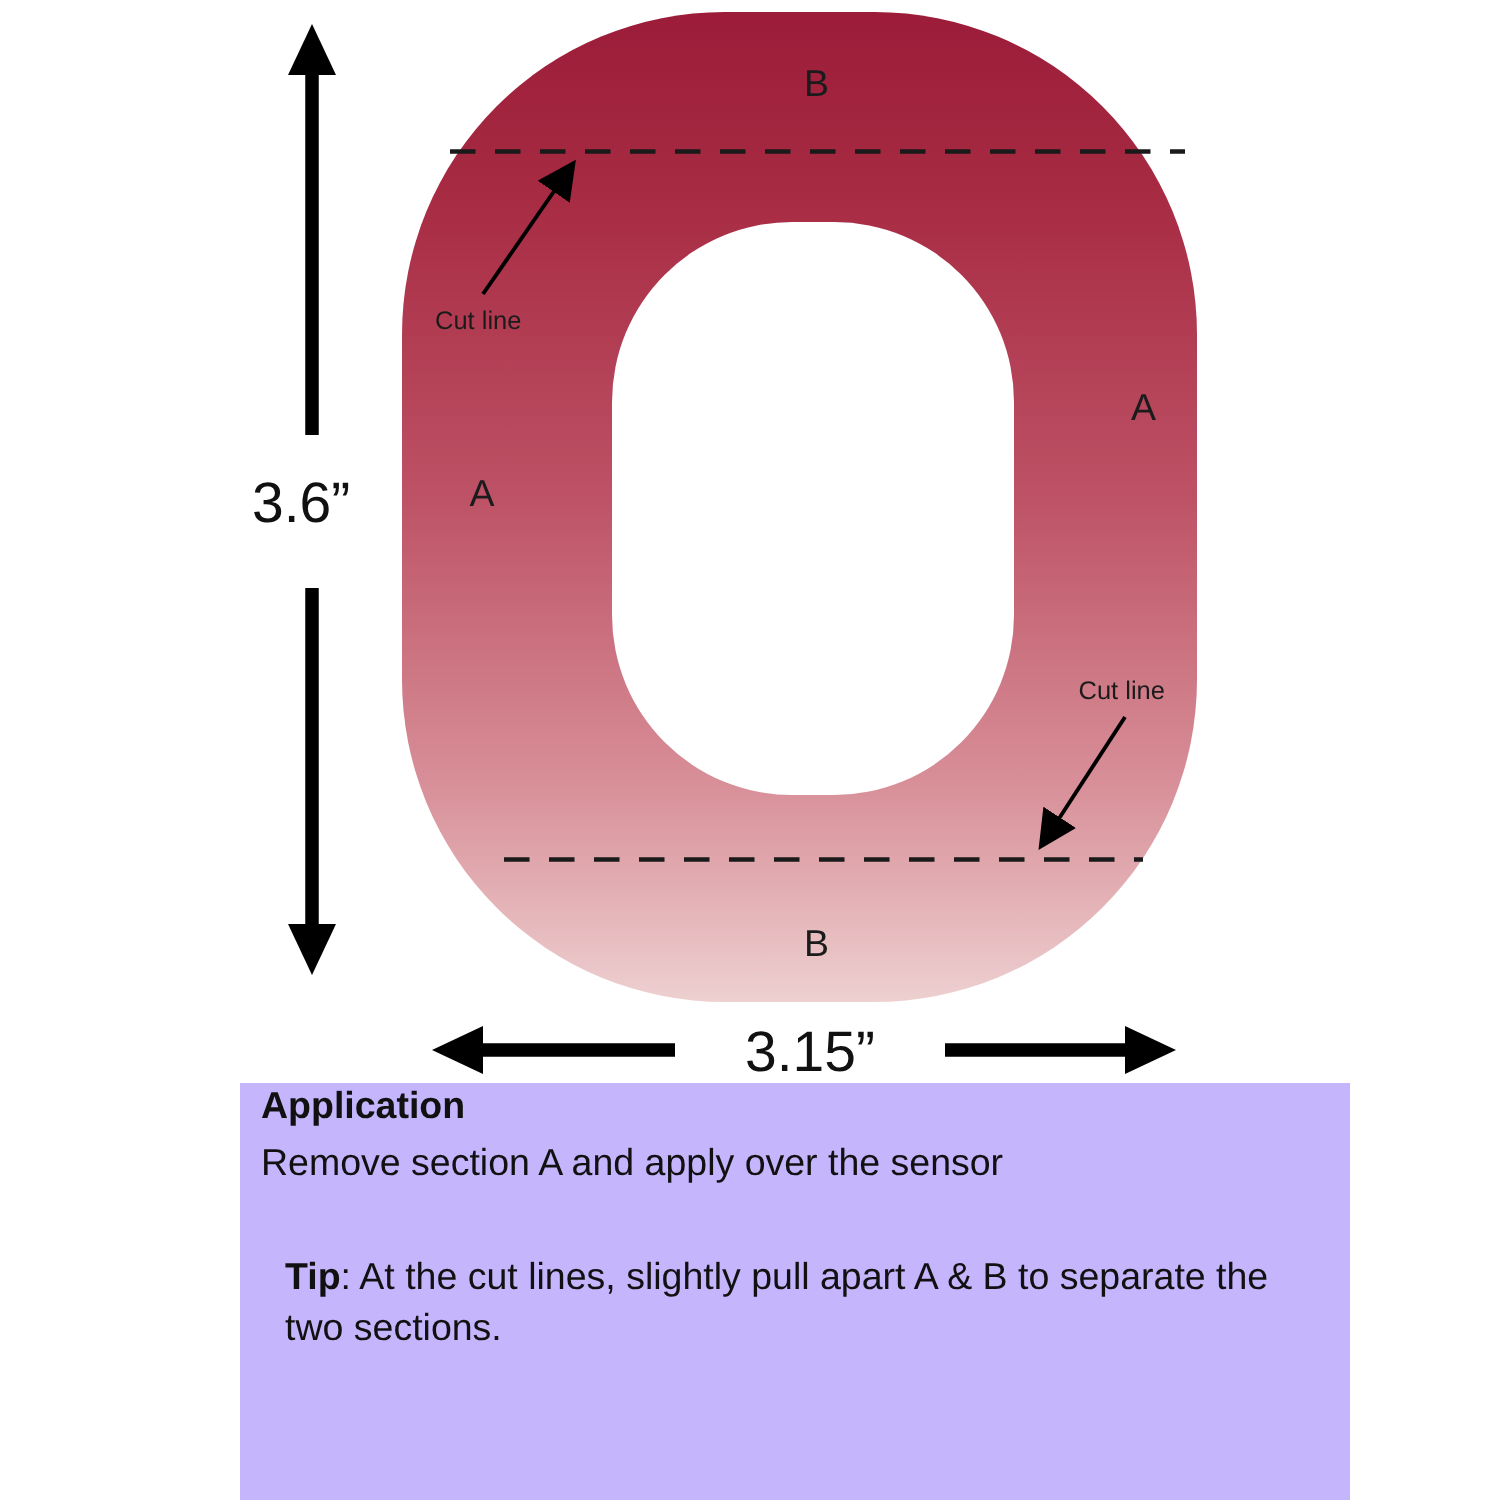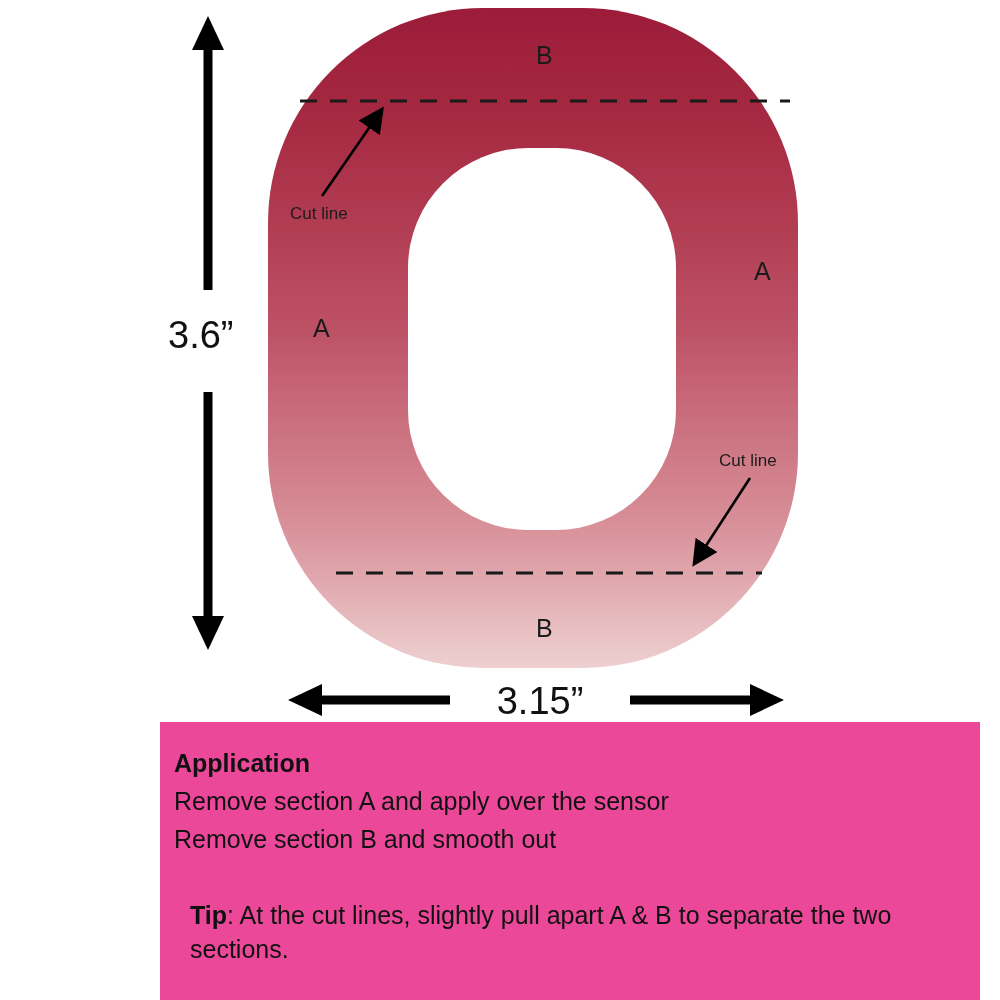--- a/index.html
+++ b/index.html
@@ -43,25 +43,25 @@
   }
   .cut-label {
     font-family: "Liberation Sans", sans-serif;
     font-size: 17px;
     fill: #1b1b1b;
   }
   #application-box {
     position: absolute;
     left: 160px;
     top: 722px;
-    width: 820px;
+    width: 740px;
     height: 278px;
-    background: #ec4899;
+    background: #c4b5fd;
     box-sizing: border-box;
-    padding: 26px 22px 0 14px;
+    padding: 0 22px 0 14px;
   }
   .app-title {
     font-size: 25px;
     font-weight: bold;
     color: #111111;
     margin: 0 0 6px 0;
     line-height: 1.25;
   }
   .app-line {
     font-size: 25px;
@@ -139,18 +139,17 @@
         <line x1="630" y1="700" x2="760" y2="700" stroke="#000000" stroke-width="9"></line>
         <path d="M784,700 L750,684 L750,716 z" fill="#000000"></path>
         <text class="dim-label" x="540" y="714" text-anchor="middle">3.15”</text>
       </g>
     </svg>
   </div>
 
   <div id="application-box">
     <div class="app-title">Application</div>
     <div class="app-line">Remove section A and apply over the sensor</div>
-    <div class="app-line">Remove section B and smooth out</div>
     <div class="app-gap"></div>
     <p class="tip-line"><span class="tip-strong">Tip</span><span>: At the cut lines, slightly pull apart A &amp; B to separate the two sections.</span></p>
   </div>
 
 </div>
 
 </body></html>

